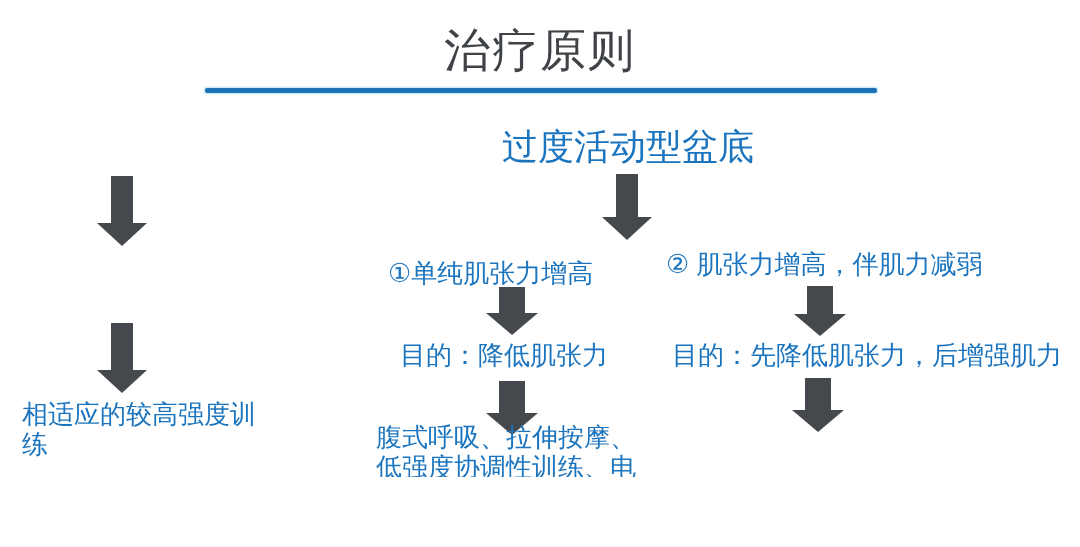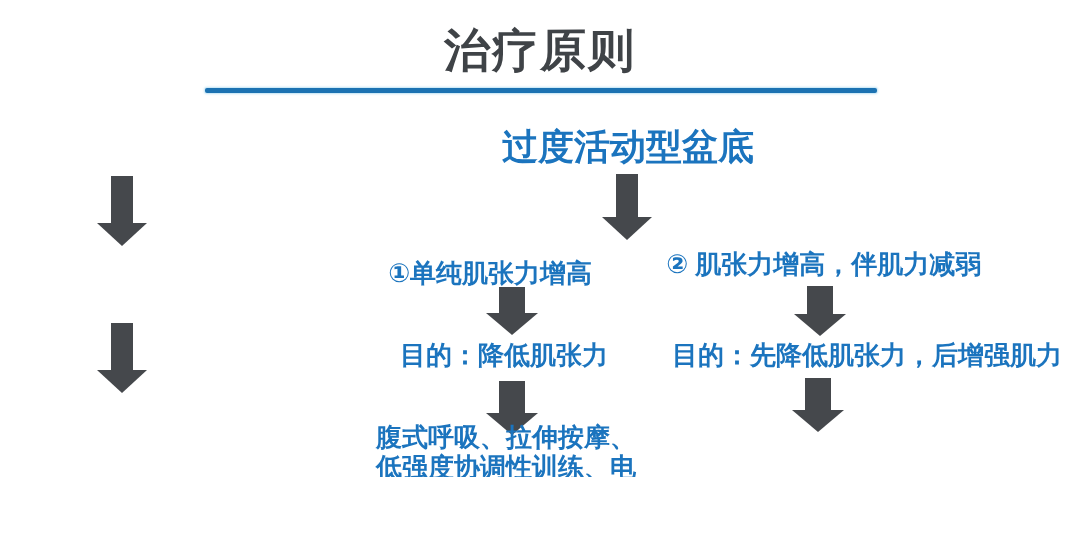--- a/index.html
+++ b/index.html
@@ -7,21 +7,21 @@
     padding: 0;
     background: #ffffff;
   }
   .slide {
     position: relative;
     width: 1080px;
     height: 477px;
     background: #ffffff;
     overflow: hidden;
     font-family: "Liberation Sans", "DejaVu Sans", sans-serif;
-    font-weight: bold;
+    font-weight: normal;
   }
   .title {
     position: absolute;
     left: 0;
     right: 0;
     top: 20px;
     text-align: center;
     font-size: 46px;
     letter-spacing: 2px;
     color: var(--color-heading_dark, #3f4347);
@@ -91,20 +91,22 @@
     <div class="shaft"></div>
     <div class="head"></div>
   </div>
 
 
   <div class="block-arrow big" style="left:97px; top:323px; height:70px;">
     <div class="shaft"></div>
     <div class="head"></div>
   </div>
 
+  <div class="body-text multiline" style="left:22px; top:399px;">相适应的较高强度训
+练</div>
 
   <div class="branch-header" style="left:502px; top:123px;">过度活动型盆底</div>
 
   <div class="block-arrow big" style="left:602px; top:174px; height:66px;">
     <div class="shaft"></div>
     <div class="head"></div>
   </div>
 
   <div class="body-text" style="left:388px; top:258px;">①单纯肌张力增高</div>
 

